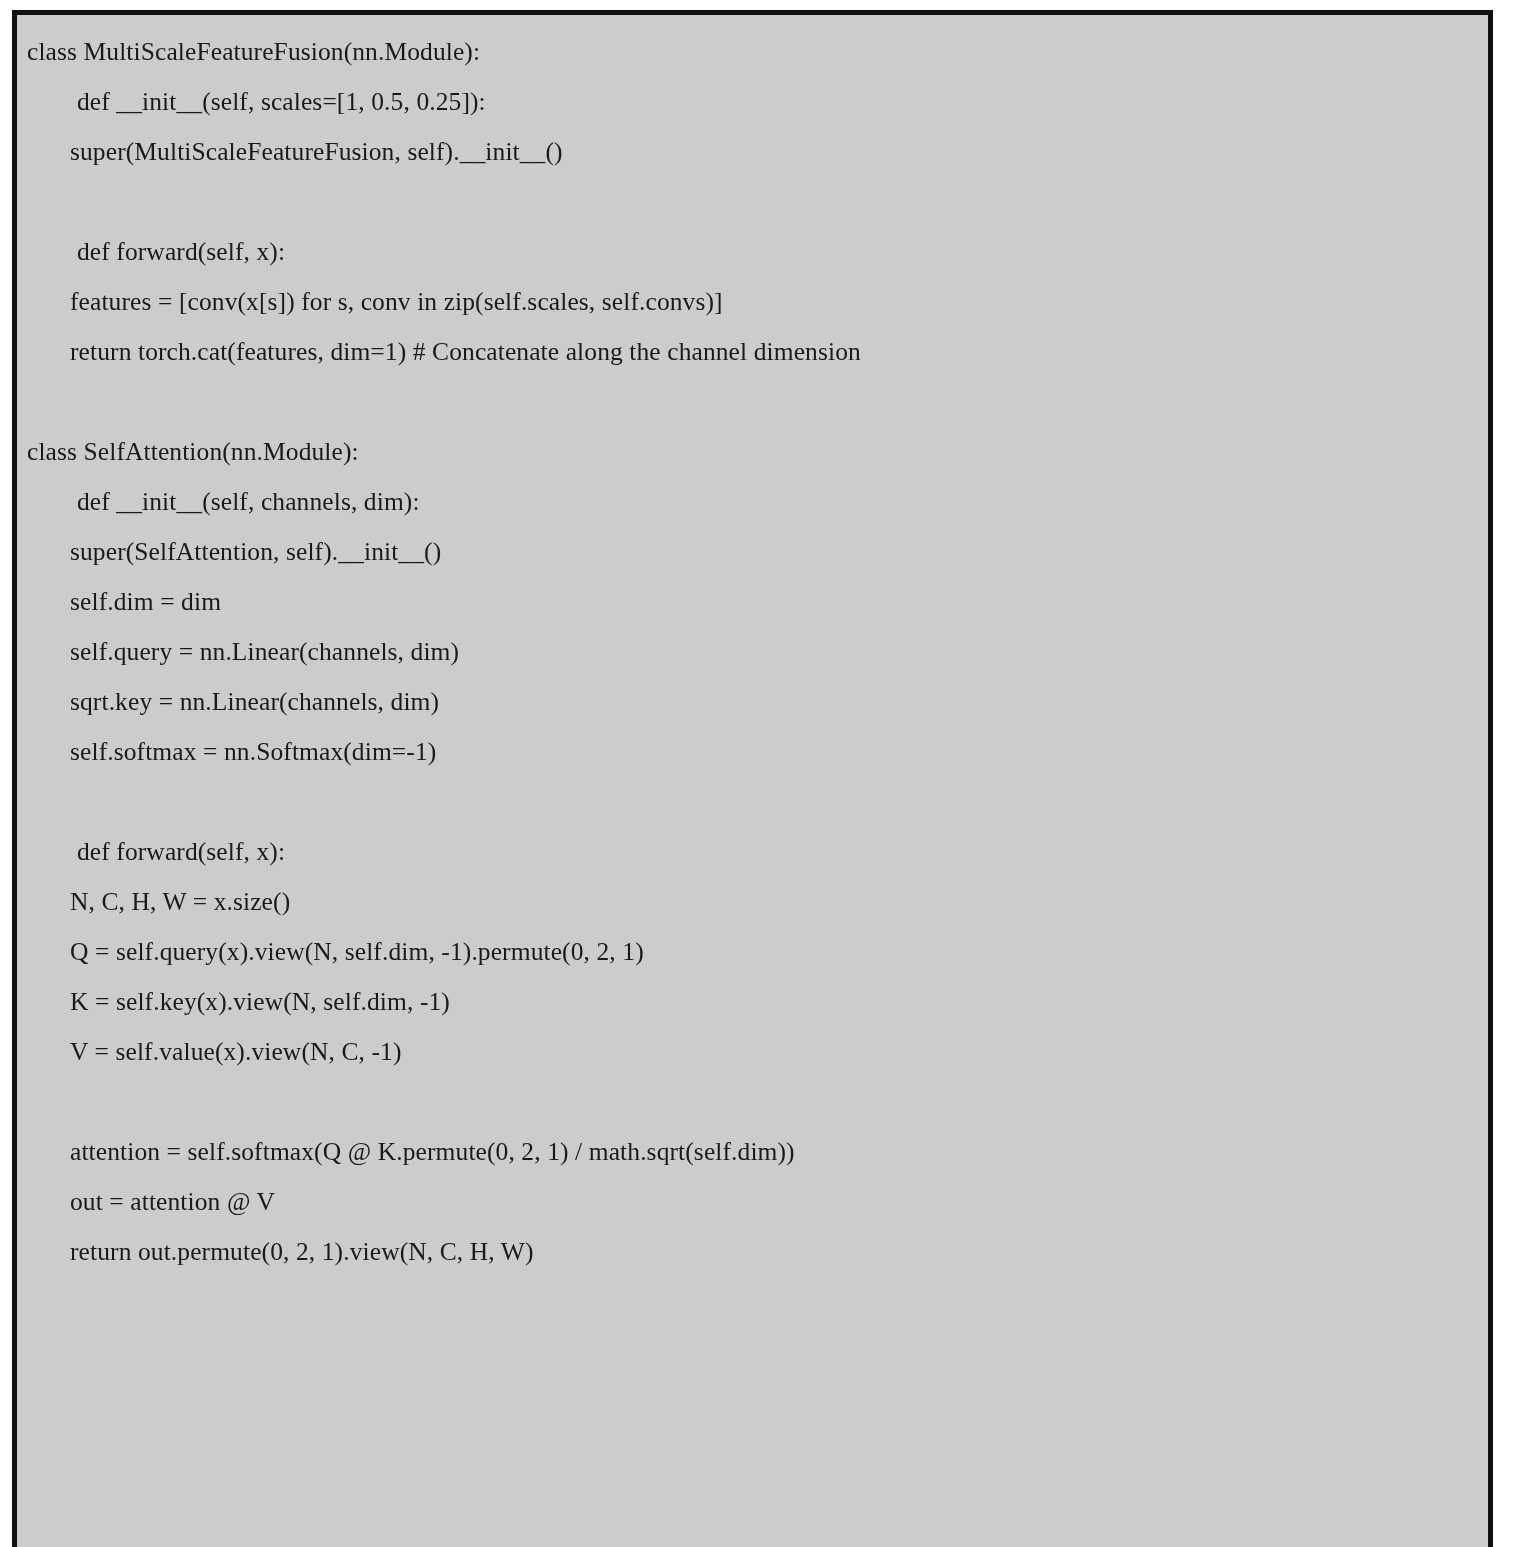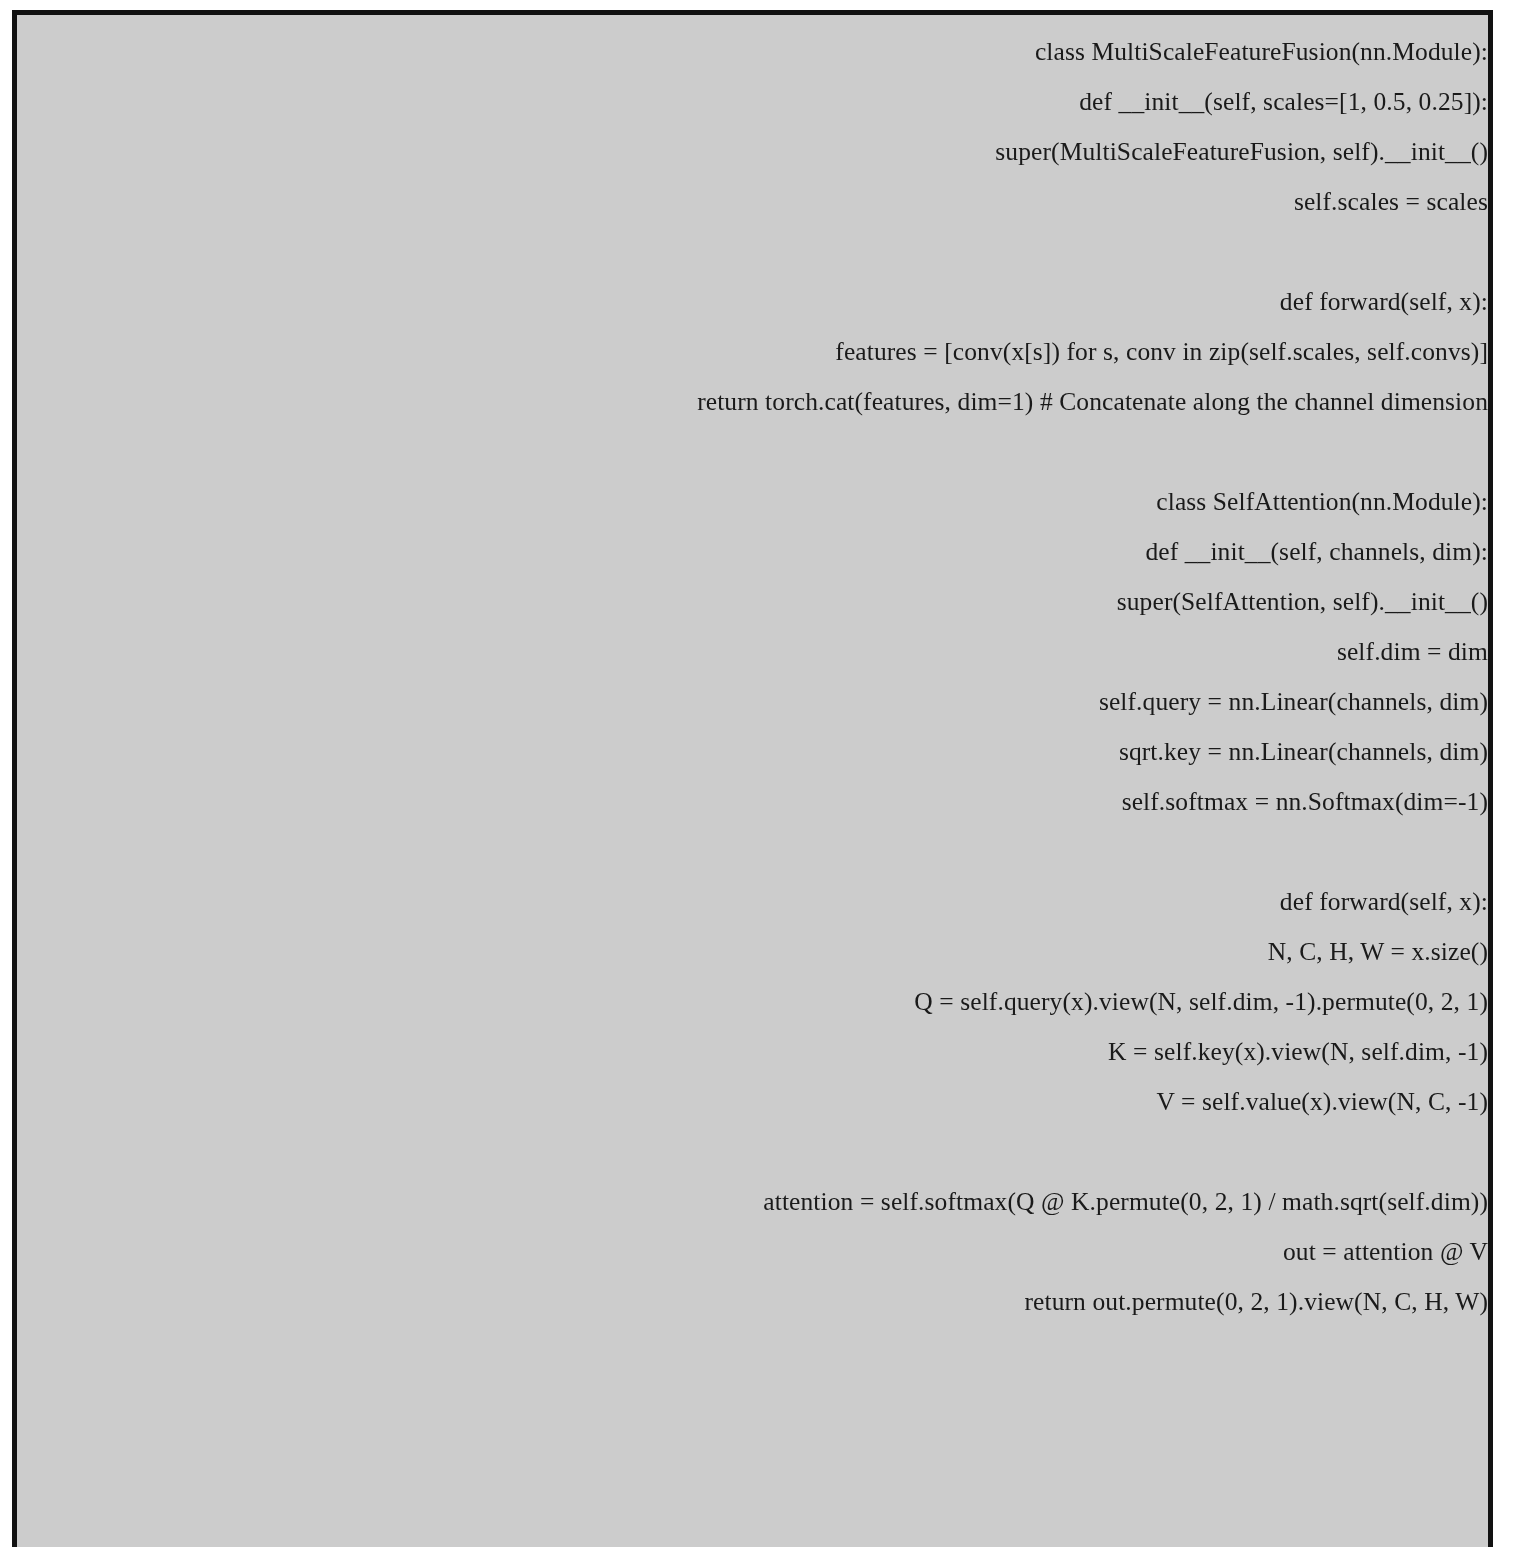--- a/index.html
+++ b/index.html
@@ -14,21 +14,20 @@
     overflow: hidden;
     font-family: "Liberation Serif", "DejaVu Serif", serif;
   }
 
   .page {
     position: relative;
     width: 1515px;
     height: 1085px;
     background: #ffffff;
     box-sizing: border-box;
-    text-align: right;
   }
 
   
   .code-box {
     position: absolute;
     left: 12px;
     top: 10px;
     width: 1481px;
     height: 1545px;
     box-sizing: border-box;
@@ -49,40 +48,39 @@
     line-height: 50px;
     font-size: 25.5px;
     color: #1a1a1a;
     white-space: pre;
     letter-spacing: 0.1px;
     font-family: "Liberation Serif", "DejaVu Serif", serif;
   }
 
   
   .ind-0 { padding-left: 10px; }
-  .ind-1 { }
+  .ind-1 { padding-left: 60px; }
   .ind-2 { padding-left: 53px; }
 
   .code-line.blank {
     height: 50px;
   }
 
   
   .code-listing { padding-top: 12px; }
 </style>
 </head>
 <body>
 
 <div class="page">
   <div class="code-box">
     <div class="code-listing" id="code-listing">
         <div class="code-line ind-0">class MultiScaleFeatureFusion(nn.Module):</div>
         <div class="code-line ind-1">def __init__(self, scales=[1, 0.5, 0.25]):</div>
         <div class="code-line ind-2">super(MultiScaleFeatureFusion, self).__init__()</div>
-        <div class="code-line ind-2">self.scales = scales</div>
         <div class="code-line ind-0 blank"></div>
         <div class="code-line ind-1">def forward(self, x):</div>
         <div class="code-line ind-2">features = [conv(x[s]) for s, conv in zip(self.scales, self.convs)]</div>
         <div class="code-line ind-2">return torch.cat(features, dim=1) # Concatenate along the channel dimension</div>
         <div class="code-line ind-0 blank"></div>
         <div class="code-line ind-0">class SelfAttention(nn.Module):</div>
         <div class="code-line ind-1">def __init__(self, channels, dim):</div>
         <div class="code-line ind-2">super(SelfAttention, self).__init__()</div>
         <div class="code-line ind-2">self.dim = dim</div>
         <div class="code-line ind-2">self.query = nn.Linear(channels, dim)</div>

